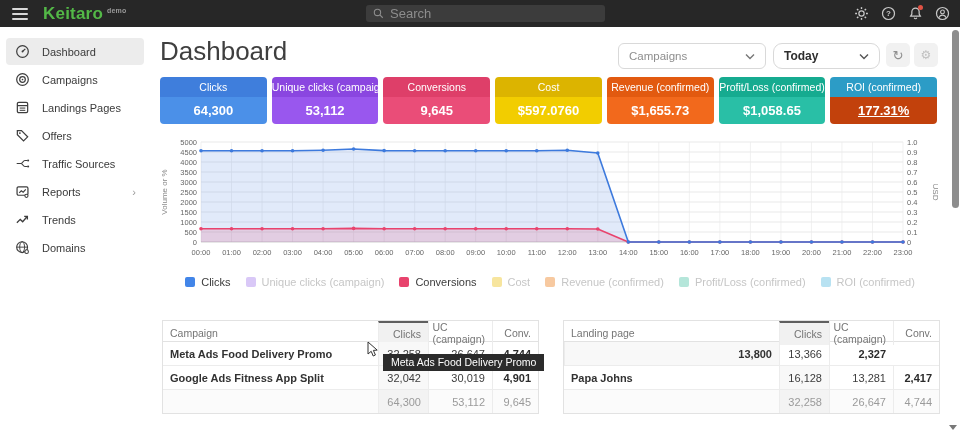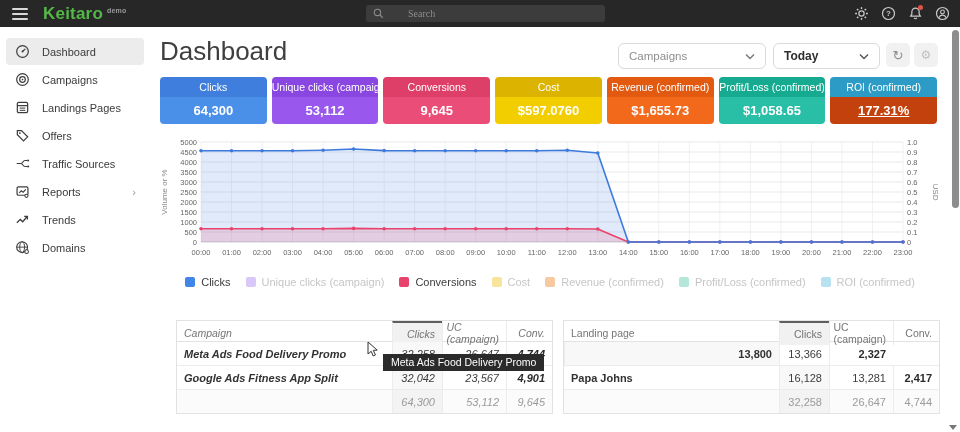--- a/index.html
+++ b/index.html
@@ -10,22 +10,22 @@
   .topbar { position:absolute; left:0; top:0; width:960px; height:27px; background:#272727;
             display:flex; align-items:center; z-index:30; }
   .hamburger { width:16px; height:12px; margin-left:12px; display:flex; flex-direction:column;
                justify-content:space-between; cursor:pointer; }
   .hamburger span { display:block; height:2px; background:#d8d8d8; border-radius:1px; }
   .logo { margin-left:15px; color:#53b847; font-size:17px; font-weight:700; letter-spacing:.2px; }
   .logo-suffix { color:#9a9a9a; font-size:7px; margin-left:4px; vertical-align:6px; }
   .search-box { position:absolute; left:366px; top:5px; width:239px; height:17px; background:#3c3c3c;
                 border-radius:3px; display:flex; align-items:center; padding:0 7px; }
   .search-box svg { flex:0 0 auto; }
-  .search-input { background:transparent; border:none; outline:none; color:#b5b5b5; font-size:10px;
-                  margin-left:24px; width:100%; font-family:Liberation Serif, serif; }
+  .search-input { background:transparent; border:none; outline:none; color:#b5b5b5; font-size:13px;
+                  margin-left:6px; width:100%; font-family:Liberation Sans, sans-serif; }
   .search-input::placeholder { color:#8d8d8d; }
   .topbar-icons { position:absolute; right:10px; top:0; height:27px; display:flex; align-items:center; gap:11px; }
   .tb-icon { width:16px; height:16px; position:relative; display:flex; align-items:center;
              justify-content:center; cursor:pointer; }
   .bell-dot { position:absolute; right:0px; top:-1px; width:5px; height:5px; border-radius:50%;
               background:#e05244; }
 
   
   .sidebar { position:absolute; left:0; top:27px; width:150px; bottom:0; background:#fff; padding-top:11px; z-index:20; }
   .side-item { height:27px; margin:0 6px 1px 6px; padding-left:9px; display:flex; align-items:center;
@@ -35,21 +35,21 @@
   .side-item .chev { margin-left:auto; margin-right:8px; color:#9a9a9a; font-size:11px; }
 
   
   .page-title { position:absolute; left:160px; top:36px; font-size:26px; color:#3f3f3f; font-weight:400; }
   .select { position:absolute; top:43px; height:26px; background:#fff; border:1px solid #d9d9d9;
             border-radius:6px; display:flex; align-items:center; padding:0 10px; cursor:pointer; }
   .select .sel-label { font-size:11.5px; }
   .select .sel-chev { margin-left:auto; display:flex; }
   .sel-campaigns { left:618px; width:148px; }
   .sel-campaigns .sel-label { color:#8e8e8e; }
-  .sel-today { left:773px; width:107px; }
+  .sel-today { left:773px; width:107px;border-radius:9px; }
   .sel-today .sel-label { color:#2e2e2e; font-weight:700; font-size:12px; }
   .icon-btn { position:absolute; top:43px; width:24px; height:24px; background:#f1f1f1; border:none;
               border-radius:5px; cursor:pointer; display:flex; align-items:center; justify-content:center;
               font-family:"DejaVu Sans", sans-serif; }
   .btn-refresh { left:886px; color:#8f8f8f; font-size:13px; }
   .btn-gear { left:914px; color:#c0c0c0; font-size:12px; }
 
   
   .cards { position:absolute; left:160px; top:77px; width:777px; height:47px; display:flex; gap:5px; }
   .card { flex:1 1 0; border-radius:4px; overflow:hidden; display:flex; flex-direction:column; }
@@ -61,21 +61,21 @@
   
   .chart-wrap { position:absolute; left:155px; top:134px; width:792px; height:132px; }
   .legend { position:absolute; left:160px; top:276px; width:780px; display:flex; justify-content:center;
             gap:15px; align-items:center; }
   .legend-item { display:flex; align-items:center; gap:6px; cursor:pointer; font-size:11px; }
   .legend-swatch { width:10px; height:10px; border-radius:2px; }
 
   
   .stat-table { position:absolute; top:320px; width:377px; border:1px solid #e2e2e2; background:#fff;
                 font-size:11px; }
-  .t-left { left:176px;font-style:italic; } .t-right { left:563px; }
+  .t-left { left:162px; } .t-right { left:563px; }
   .t-row { display:grid; grid-template-columns:1fr 50px 64px 46px; align-items:stretch; }
   .t-cell { display:flex; align-items:center; padding:0 7px; height:100%; }
   .t-cell.num { justify-content:flex-end; border-left:1px solid #ececec; }
   .t-head { height:21px; color:#757575; font-size:10.5px; border-bottom:1px solid #e2e2e2; }
   .t-head .t-cell.sorted { border-top:2px solid #5f5f5f; background:#f1f1f1; }
   .t-data { height:24px; border-bottom:1px solid #ececec; color:#3c3c3c; }
   .t-data .t-cell:first-child { font-weight:700; color:#323232; cursor:pointer; }
   .t-data .t-cell.col-sorted { background:#f8f8f8; }
   .t-data .t-cell.conv { font-weight:700; color:#2b2b2b;text-align:right; }
   .t-foot { height:23px; color:#9a9a9a; background:#fbfbfb; }
@@ -466,21 +466,21 @@
     </div>
     <div class="t-row t-data">
       <div class="t-cell">Meta Ads Food Delivery Promo</div>
       <div class="t-cell num col-sorted">32,258</div>
       <div class="t-cell num">26,647</div>
       <div class="t-cell num conv">4,744</div>
     </div>
     <div class="t-row t-data">
       <div class="t-cell">Google Ads Fitness App Split</div>
       <div class="t-cell num col-sorted">32,042</div>
-      <div class="t-cell num">23,567</div>
+      <div class="t-cell num">30,019</div>
       <div class="t-cell num conv">4,901</div>
     </div>
     <div class="t-row t-foot">
       <div class="t-cell"></div>
       <div class="t-cell num col-sorted">64,300</div>
       <div class="t-cell num">53,112</div>
       <div class="t-cell num">9,645</div>
     </div>
   </div>
 <div class="stat-table t-right" id="table1">

